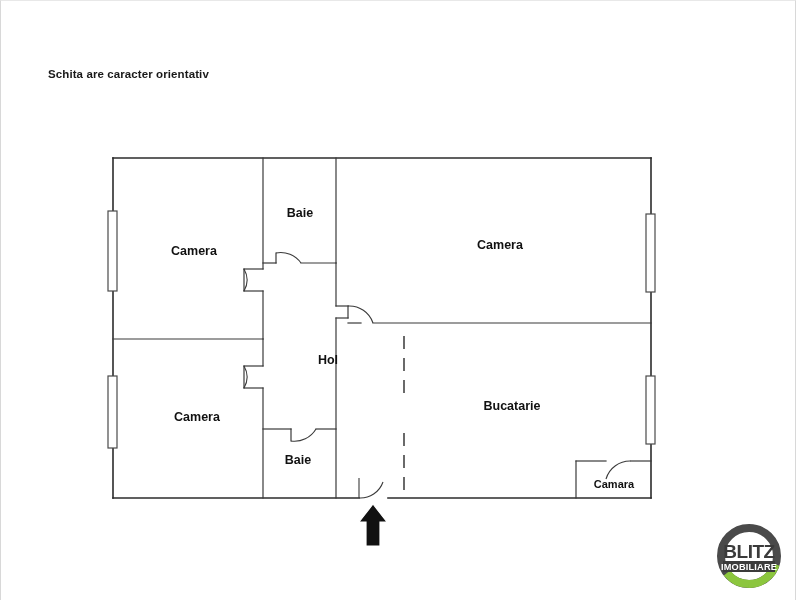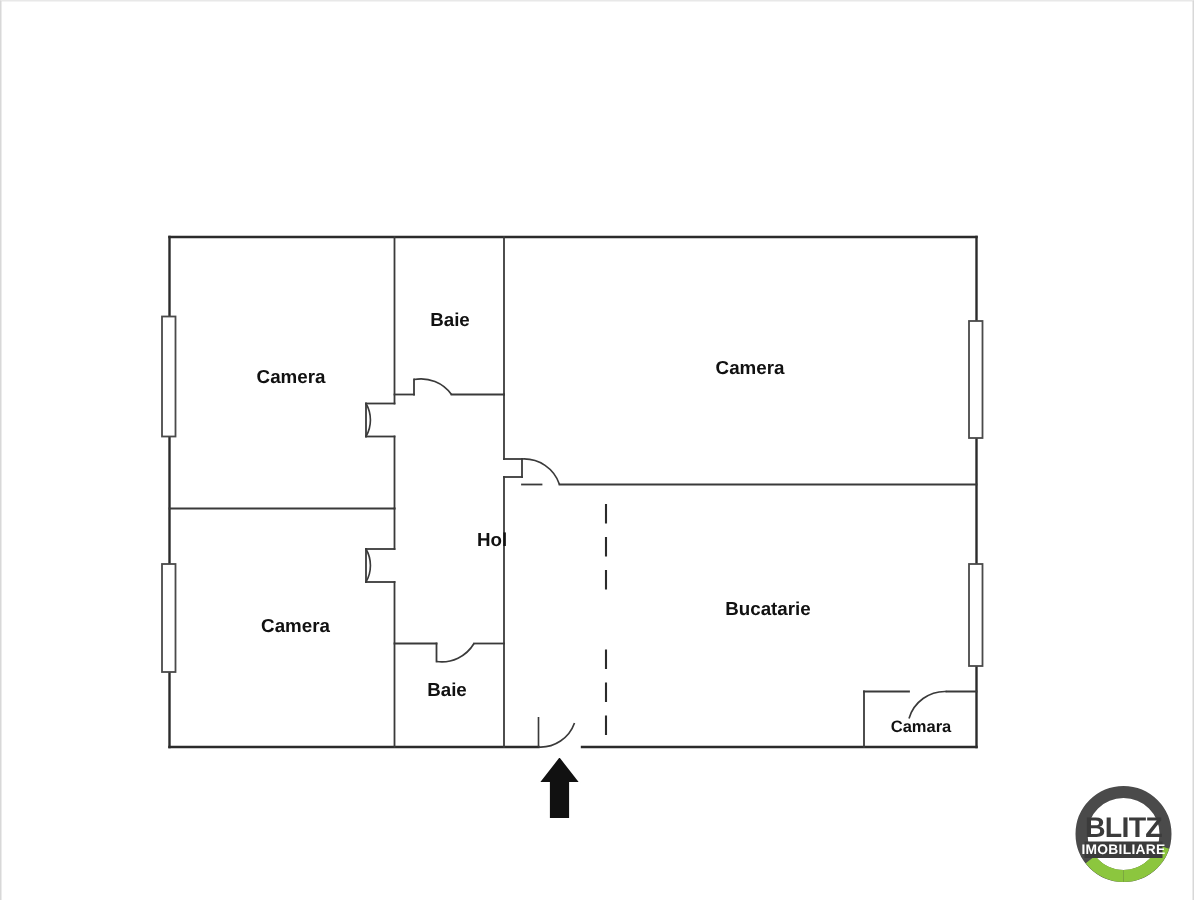--- a/index.html
+++ b/index.html
@@ -109,20 +109,21 @@
     fill: #ffffff;
     text-anchor: middle;
     letter-spacing: 0.2px;
   }
 </style>
 </head>
 <body>
 
 <div id="page">
 
+  <div id="disclaimer">Schita are caracter orientativ</div>
 
   <svg id="plan-svg" width="796" height="600" viewBox="0 0 796 600">
 
     <g>
 
       <path class="wall" d="M 112 157 L 650 157"></path>
 
       <path class="wall" d="M 650 157 L 650 497"></path>
 
       <path class="wall" d="M 112 497 L 358 497"></path>

